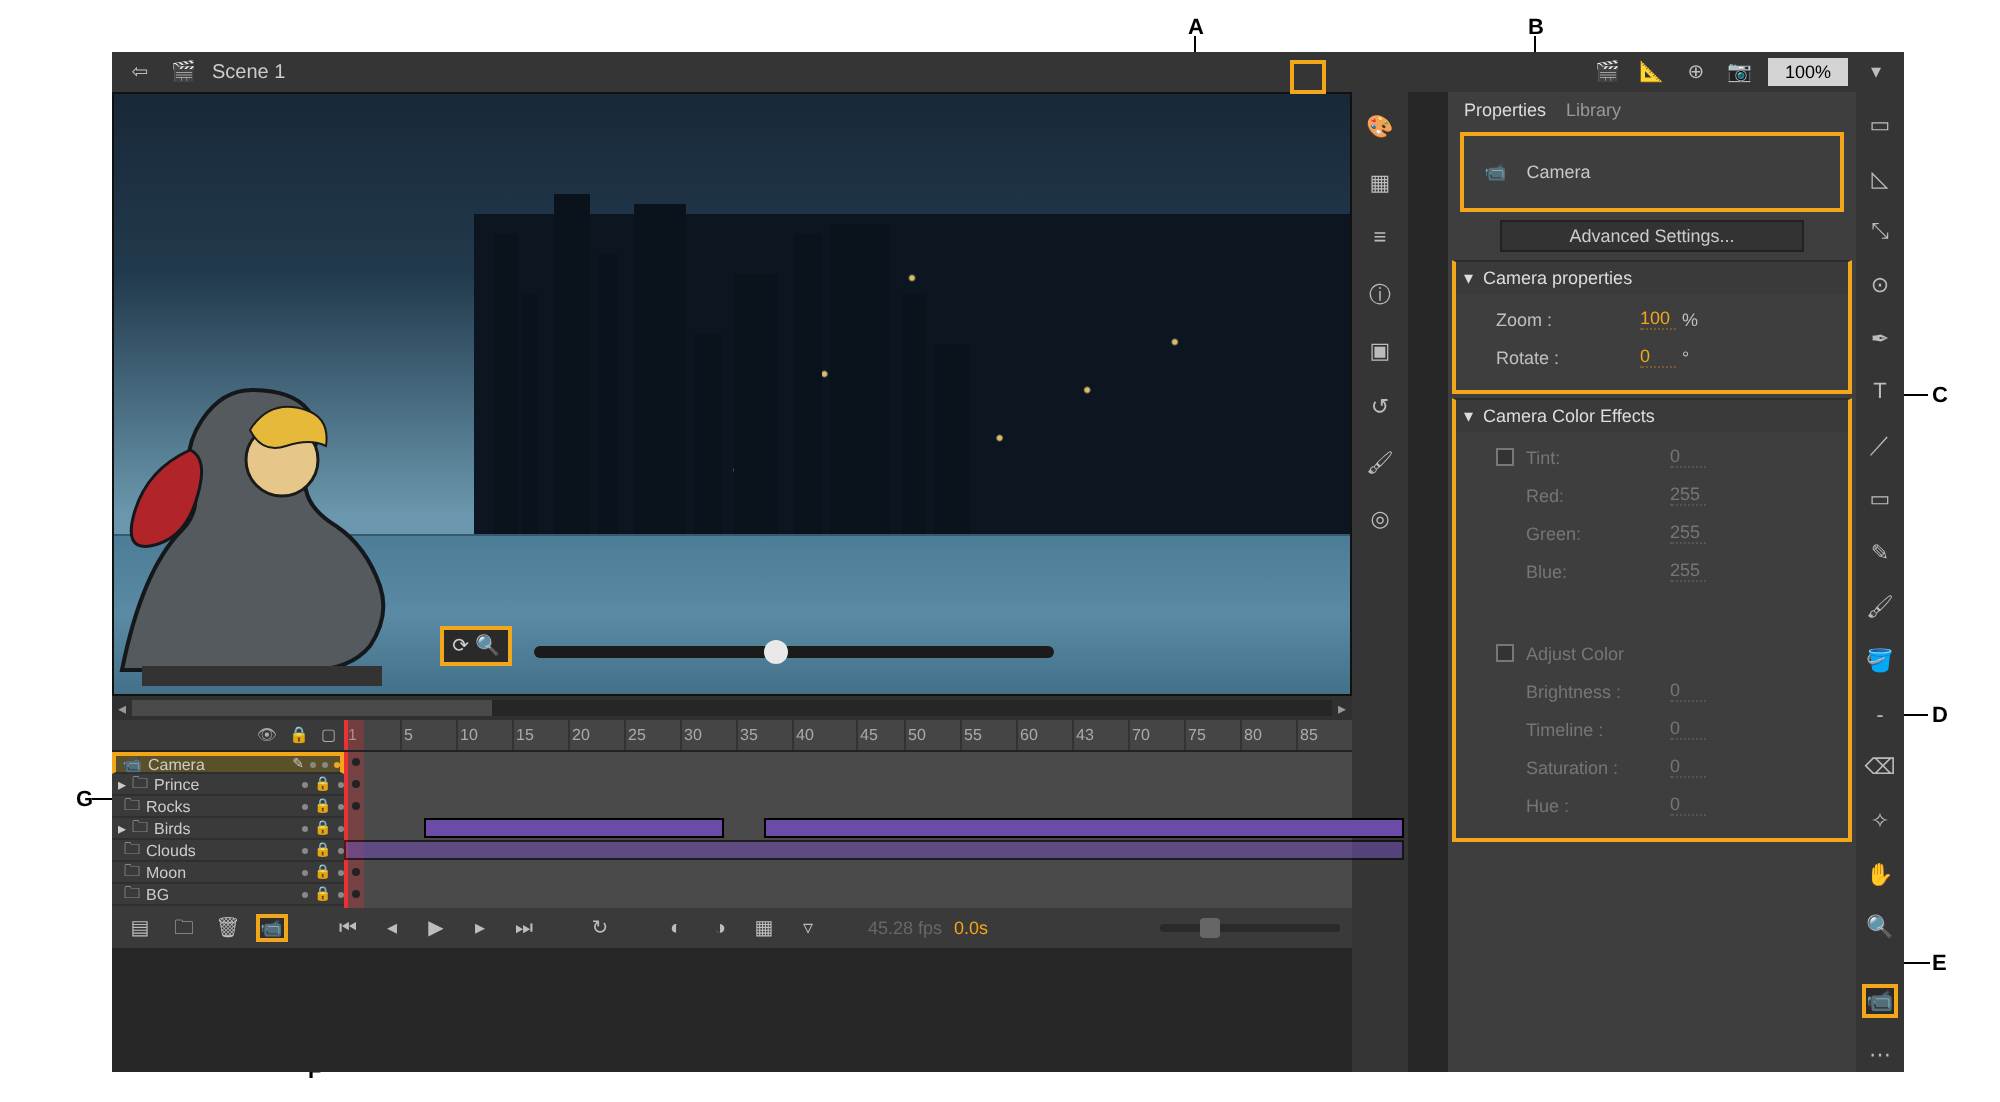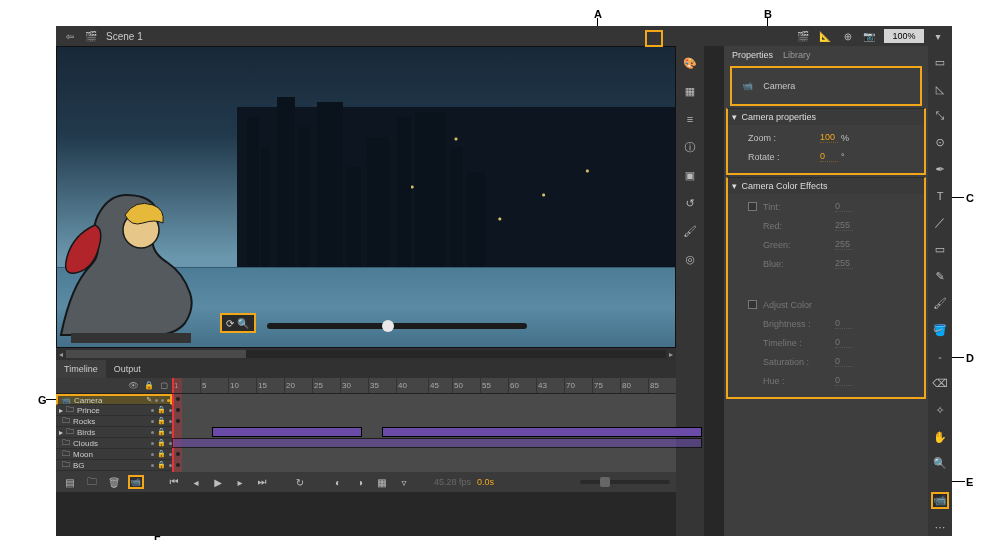--- a/index.html
+++ b/index.html
@@ -172,24 +172,20 @@
         </div>
 
         <div style="height:12px;background:#303030;display:flex;align-items:center;">
           <span style="width:10px;text-align:center;color:#999;font-size:8px;">◂</span>
           <div style="flex:1;height:8px;background:#262626;position:relative;">
             <div style="position:absolute;left:0;top:0;height:100%;width:180px;background:#4a4a4a;"></div>
           </div>
           <span style="width:10px;text-align:center;color:#999;font-size:8px;">▸</span>
         </div>
 
-        <div class="tl-tabs">
-          <div class="active">Timeline</div>
-          <div>Output</div>
-        </div>
 
         <div class="tl-head">
           <div class="layer-head">
             <span>👁</span>
             <span>🔒</span>
             <span>▢</span>
           </div>
           <div class="frame-head">
             <div class="tick" style="left:0px">1</div>
             <div class="tick" style="left:28px">5</div>
@@ -333,20 +329,21 @@
 
       <div class="props">
         <div class="props-tabs">
           <span class="active">Properties</span>
           <span>Library</span>
         </div>
         <div class="props-head hilite-box">
           <span>📹</span>
           <span>Camera</span>
         </div>
+        <div class="adv">Advanced Settings...</div>
 
         <div class="sect hilite-box" style="margin:0 2px;">
           <div class="sect-head">
               <span>▾</span>
               <span>Camera properties</span>
             </div>
           <div class="sect-body">
             <div class="prop-row">
               <span class="lbl">Zoom :</span>
               <span class="val">100</span>

